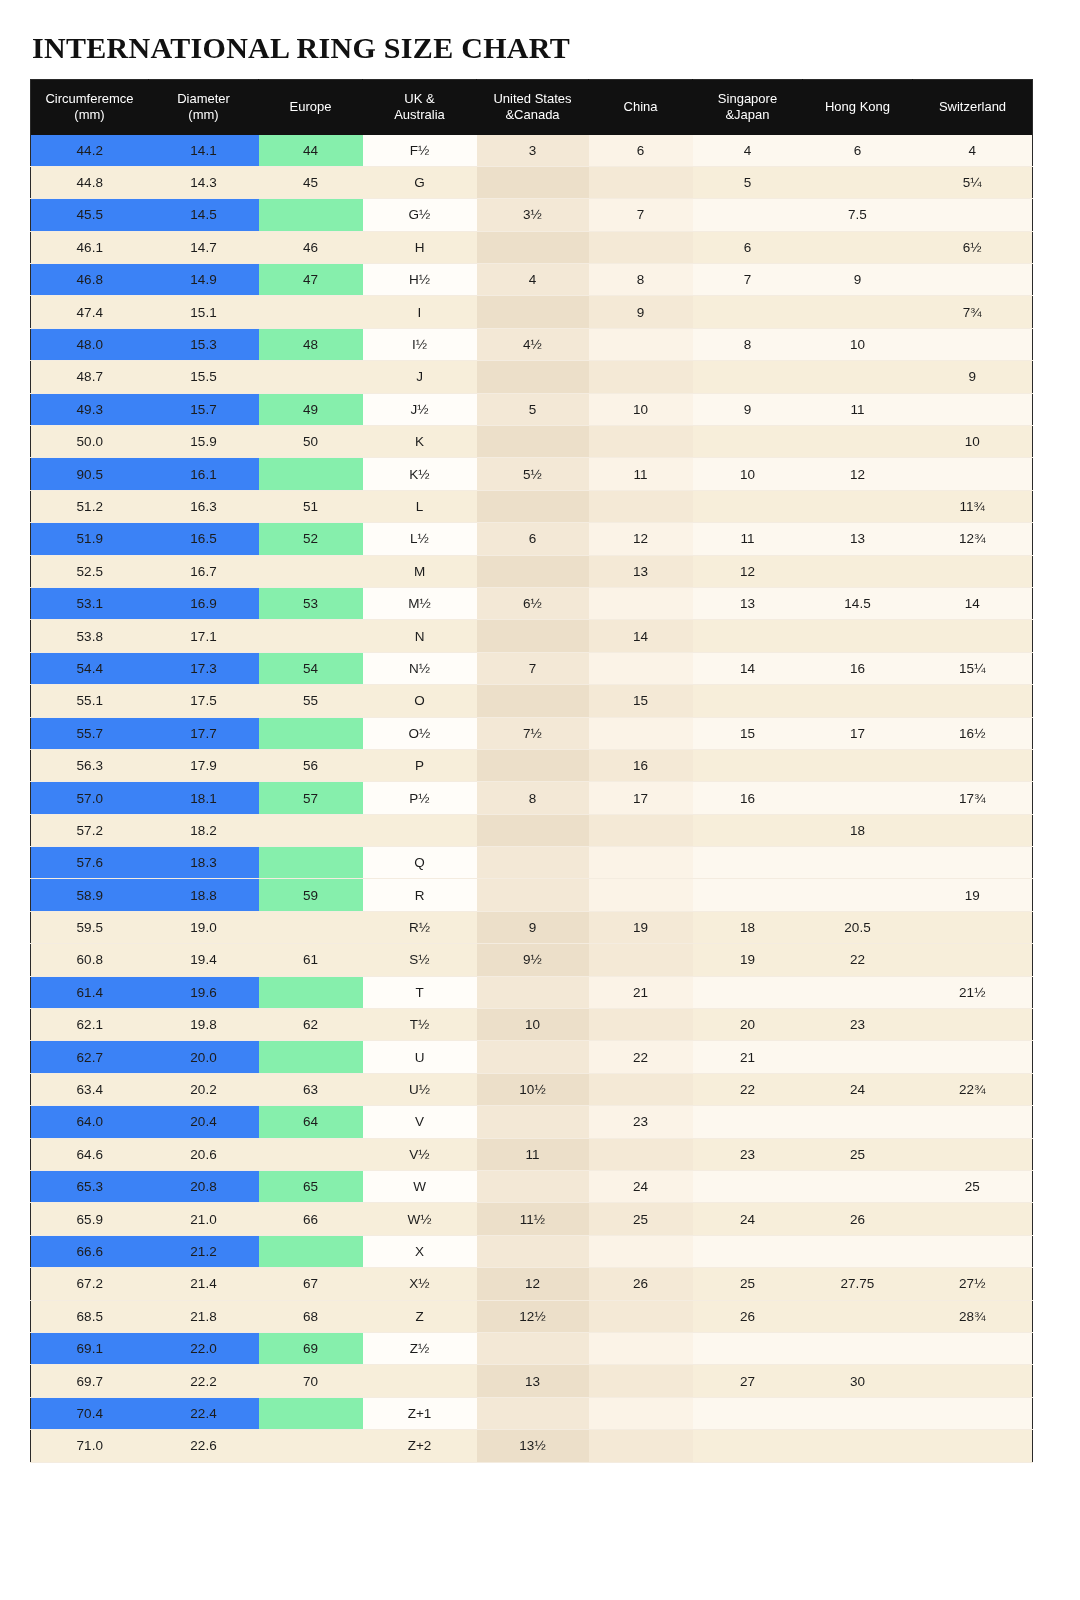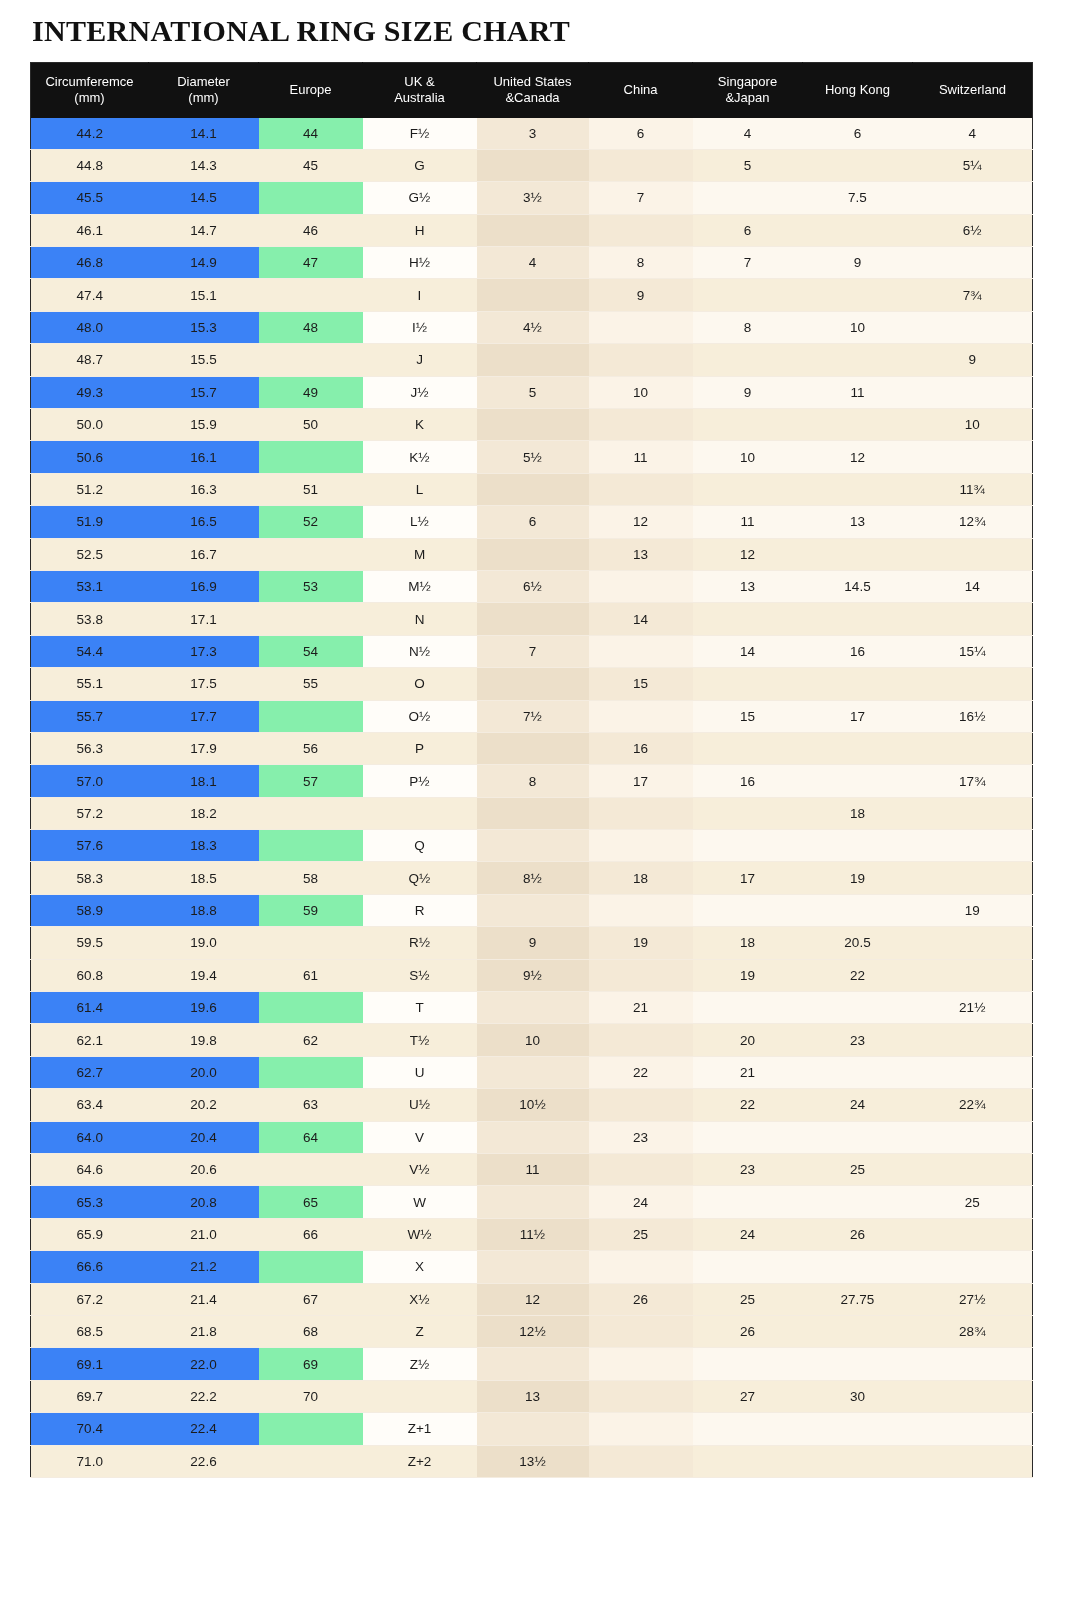--- a/index.html
+++ b/index.html
@@ -11,21 +11,21 @@
     width: 1080px;
     height: 1600px;
     font-family: "Liberation Sans", sans-serif;
     color: #1a1a1a;
     overflow: hidden;
   }
   .page {
     width: 1080px;
     height: 1600px;
     box-sizing: border-box;
-    padding: 14px 30px 0 30px;
+    padding: 31px 30px 0 30px;
     position: relative;
   }
   .title {
     font-family: "Liberation Serif", serif;
     font-weight: bold;
     font-size: 30px;
     letter-spacing: 0.3px;
     color: #111111;
     margin: 0 0 14px 2px;
     white-space: nowrap;
@@ -220,21 +220,21 @@
           <td class="c1">15.9</td>
           <td class="c2">50</td>
           <td class="c3">K</td>
           <td class="c4"></td>
           <td class="c5"></td>
           <td class="c6"></td>
           <td class="c7"></td>
           <td class="c8">10</td>
         </tr>
         <tr>
-          <td class="c0">50.6</td>
+          <td class="c0">90.5</td>
           <td class="c1">16.1</td>
           <td class="c2"></td>
           <td class="c3">K½</td>
           <td class="c4">5½</td>
           <td class="c5">11</td>
           <td class="c6">10</td>
           <td class="c7">12</td>
           <td class="c8"></td>
         </tr>
         <tr class="alt">
@@ -362,31 +362,20 @@
           <td class="c0">57.6</td>
           <td class="c1">18.3</td>
           <td class="c2"></td>
           <td class="c3">Q</td>
           <td class="c4"></td>
           <td class="c5"></td>
           <td class="c6"></td>
           <td class="c7"></td>
           <td class="c8"></td>
         </tr>
-        <tr class="alt">
-          <td class="c0">58.3</td>
-          <td class="c1">18.5</td>
-          <td class="c2">58</td>
-          <td class="c3">Q½</td>
-          <td class="c4">8½</td>
-          <td class="c5">18</td>
-          <td class="c6">17</td>
-          <td class="c7">19</td>
-          <td class="c8"></td>
-        </tr>
         <tr>
           <td class="c0">58.9</td>
           <td class="c1">18.8</td>
           <td class="c2">59</td>
           <td class="c3">R</td>
           <td class="c4"></td>
           <td class="c5"></td>
           <td class="c6"></td>
           <td class="c7"></td>
           <td class="c8">19</td>

